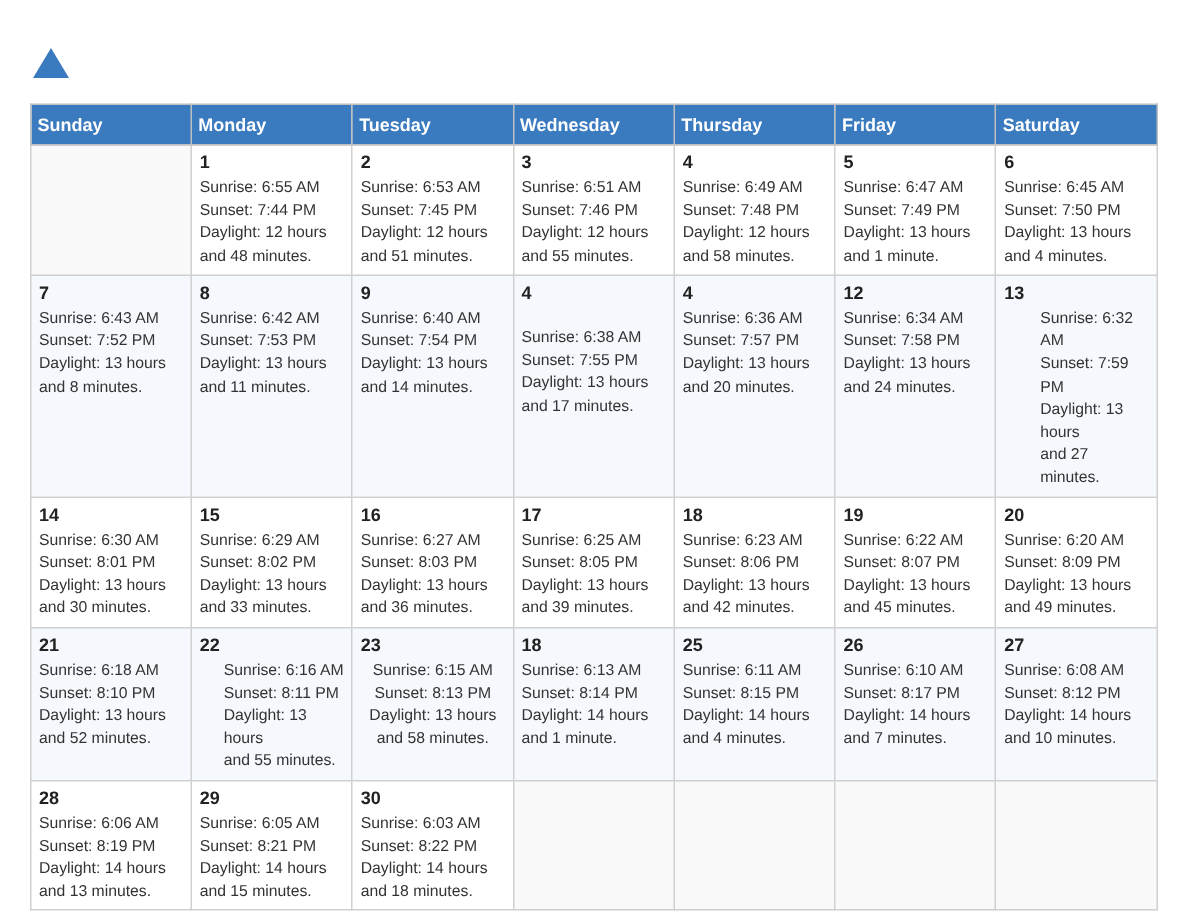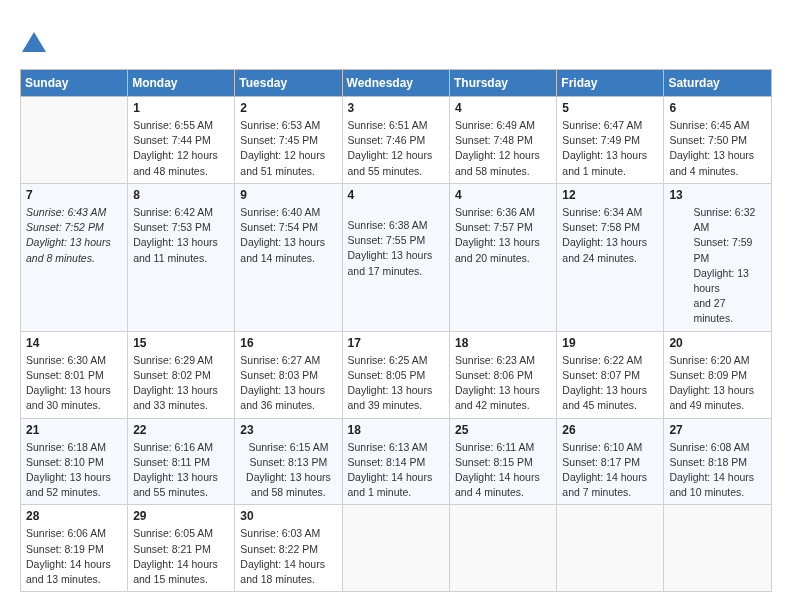--- a/index.html
+++ b/index.html
@@ -166,21 +166,21 @@
             <span class="day-number">6</span>
             <div class="day-info" style="white-space: pre-line;">Sunrise: 6:45 AM
 Sunset: 7:50 PM
 Daylight: 13 hours
 and 4 minutes.</div>
           </td>
         </tr>
         <tr>
           <td>
             <span class="day-number">7</span>
-            <div class="day-info" style="white-space: pre-line; font-style: italic;">Sunrise: 6:43 AM
+            <div class="day-info" style="white-space: pre-line;">Sunrise: 6:43 AM
 Sunset: 7:52 PM
 Daylight: 13 hours
 and 8 minutes.</div>
           </td>
           <td>
             <span class="day-number">8</span>
             <div class="day-info" style="white-space: pre-line;">Sunrise: 6:42 AM
 Sunset: 7:53 PM
 Daylight: 13 hours
 and 11 minutes.</div>
@@ -275,21 +275,21 @@
         <tr>
           <td>
             <span class="day-number">21</span>
             <div class="day-info" style="white-space: pre-line;">Sunrise: 6:18 AM
 Sunset: 8:10 PM
 Daylight: 13 hours
 and 52 minutes.</div>
           </td>
           <td>
             <span class="day-number">22</span>
-            <div class="day-info" style="white-space: pre-line;">Sunrise: 6:16 AM
+            <div class="day-info" style="white-space: pre-line; margin-left: 16px;">Sunrise: 6:16 AM
 Sunset: 8:11 PM
 Daylight: 13 hours
 and 55 minutes.</div>
           </td>
           <td>
             <span class="day-number">23</span>
             <div class="day-info" style="white-space: pre-line; text-align: center;">Sunrise: 6:15 AM
 Sunset: 8:13 PM
 Daylight: 13 hours
 and 58 minutes.</div>
@@ -311,21 +311,21 @@
           <td>
             <span class="day-number">26</span>
             <div class="day-info" style="white-space: pre-line;">Sunrise: 6:10 AM
 Sunset: 8:17 PM
 Daylight: 14 hours
 and 7 minutes.</div>
           </td>
           <td>
             <span class="day-number">27</span>
             <div class="day-info" style="white-space: pre-line;">Sunrise: 6:08 AM
-Sunset: 8:18 PM
+Sunset: 8:12 PM
 Daylight: 14 hours
 and 10 minutes.</div>
           </td>
         </tr>
         <tr>
           <td>
             <span class="day-number">28</span>
             <div class="day-info" style="white-space: pre-line;">Sunrise: 6:06 AM
 Sunset: 8:19 PM
 Daylight: 14 hours

